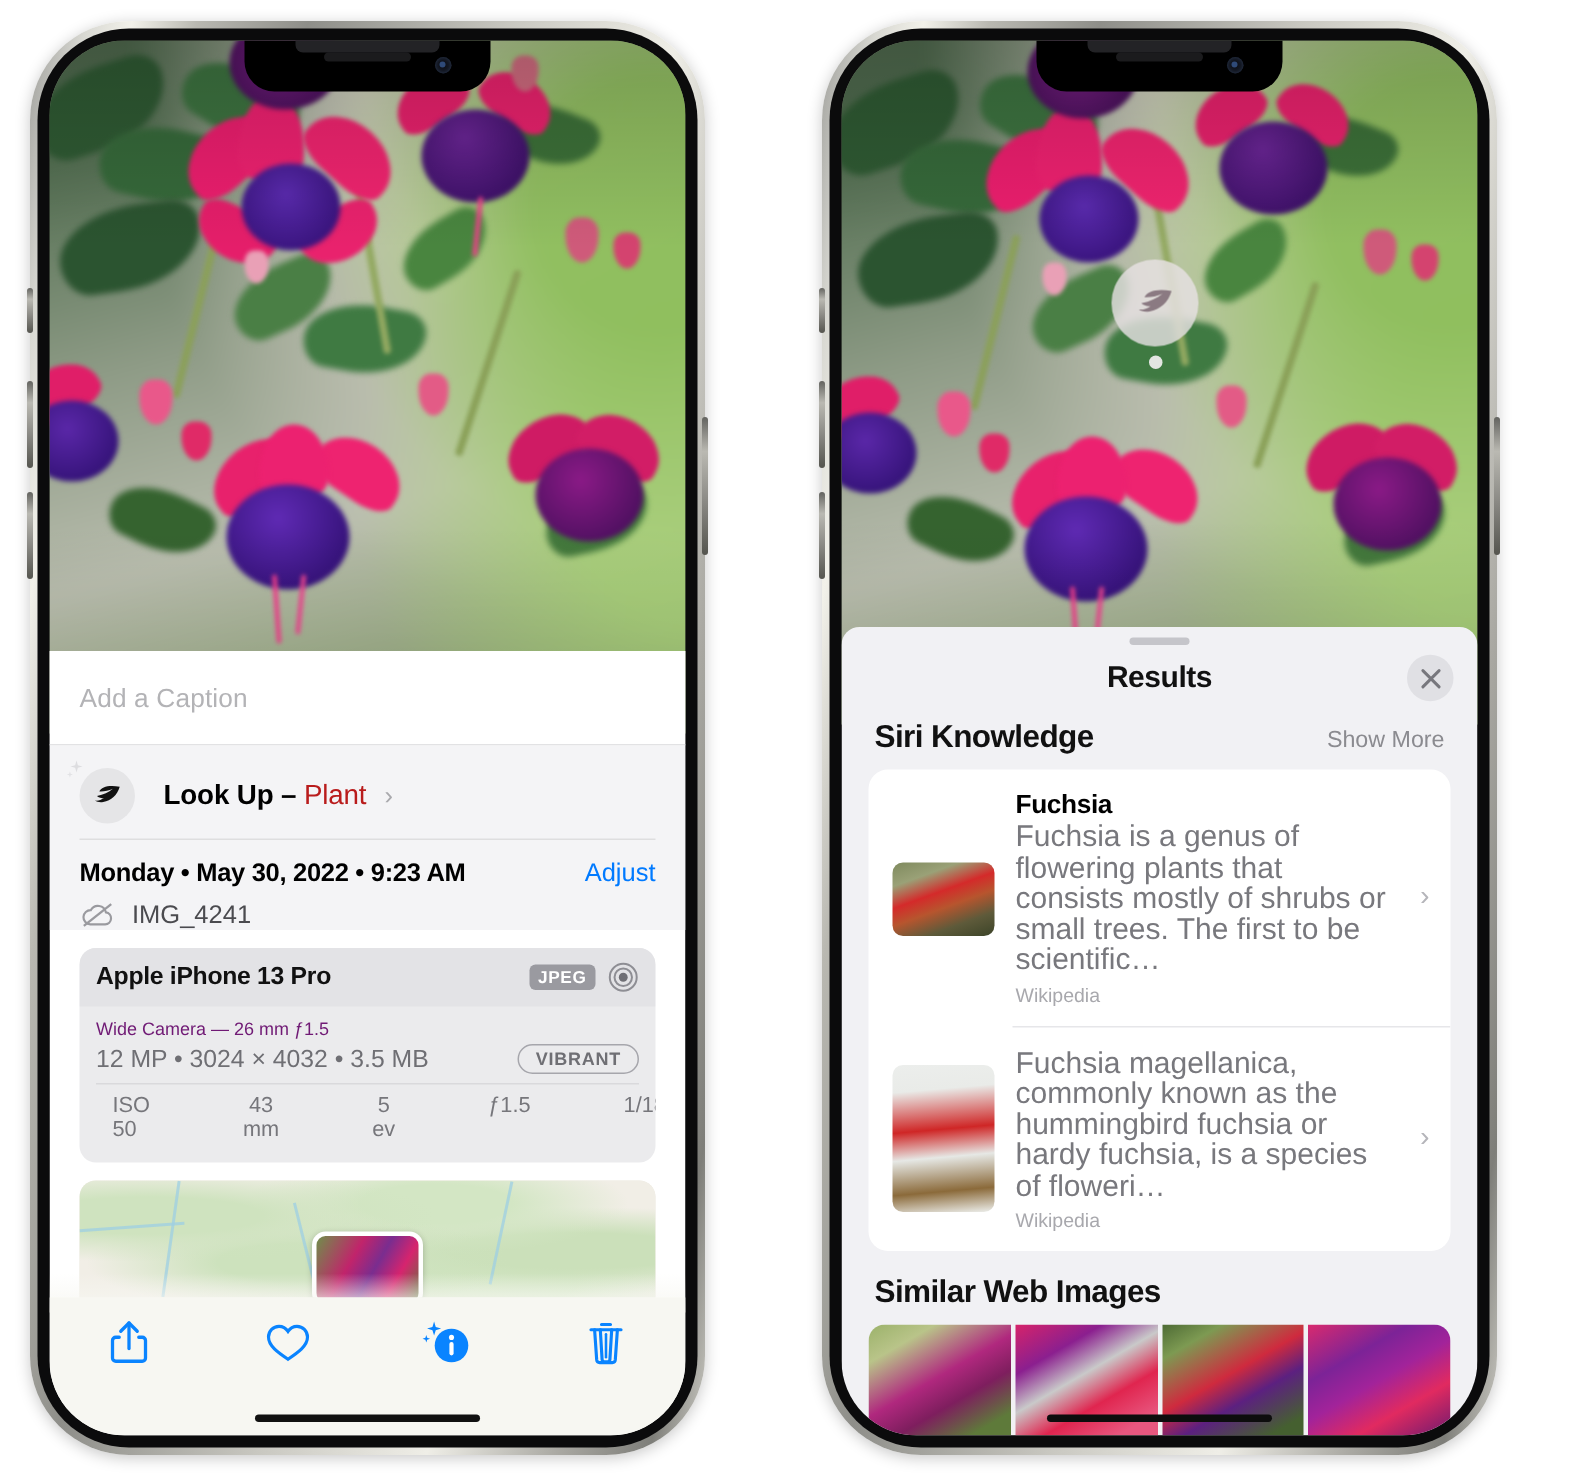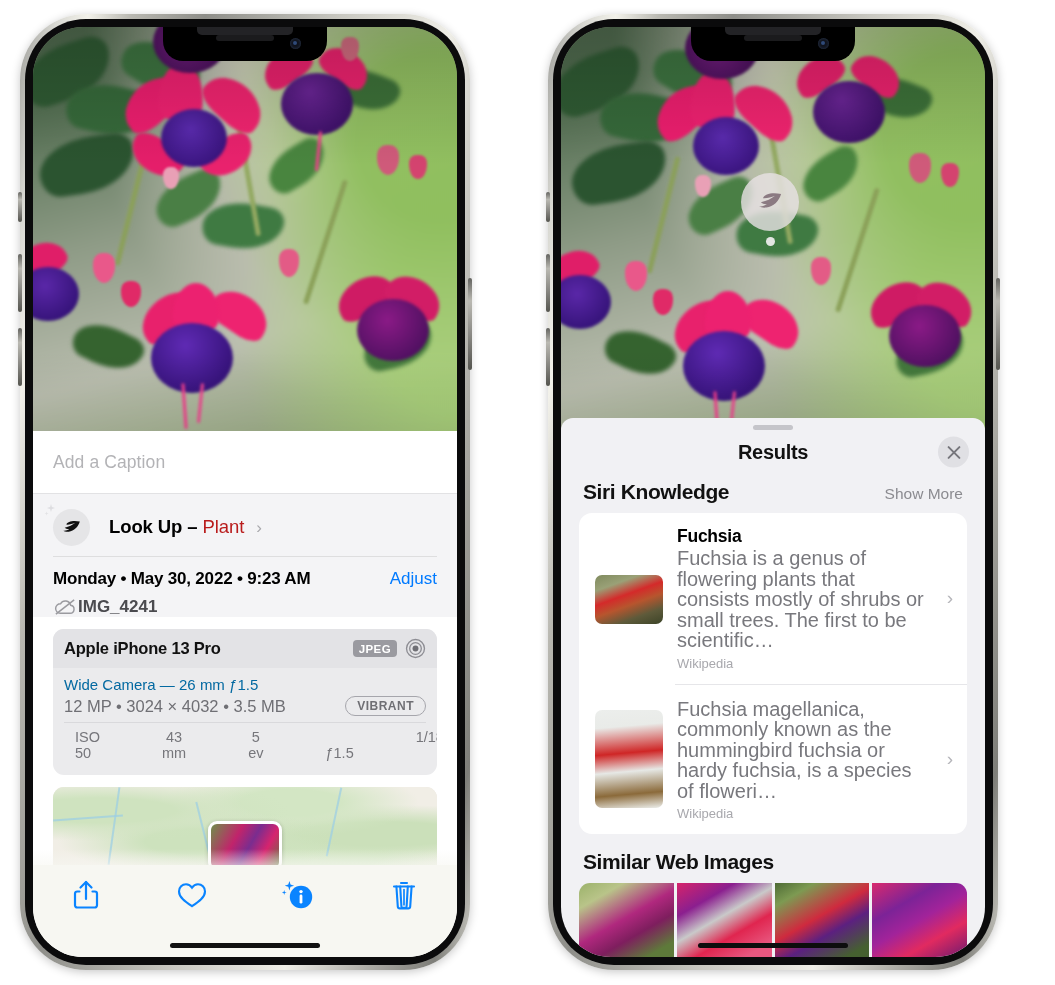--- a/index.html
+++ b/index.html
@@ -62,35 +62,35 @@
   .sparkle{position:absolute;left:-9px;top:-6px;width:18px;height:18px;}
   .lookup-text{margin-left:19px;font-size:18.5px;color:#000;font-weight:700;letter-spacing:-.1px;}
   .lookup-text .sub{font-weight:400;color:#b91c1c;}
   .chev-sm{margin-left:7px;color:#a9a9ad;font-size:17px;font-weight:400;}
   .lookup-div{height:1px;background:#dededf;margin-top:6px;}
 
   .meta{background:#f4f4f6;padding:12px 20px 0 20px;}
   .meta-line1{display:flex;align-items:baseline;justify-content:space-between;}
   .meta-date{font-size:17px;color:#000;font-weight:700;letter-spacing:-.2px;}
   .meta-adjust{font-size:17px;color:#007aff;}
-  .meta-line2{display:flex;align-items:center;margin-top:8px;font-weight:bold;}
+  .meta-line2{display:flex;align-items:center;gap:10px;margin-top:8px;}
   .meta-file{font-size:17px;color:#4b4b4f;}
 
   .exif{margin:12px 20px 0 20px;border-radius:11px;overflow:hidden;background:#ebebed;}
   .exif-head{display:flex;align-items:center;justify-content:space-between;background:#e3e3e6;padding:9px 11px;}
   .exif-model{font-size:16.5px;font-weight:700;color:#111;letter-spacing:-.2px;}
   .exif-tags{display:flex;align-items:center;gap:8px;}
   .tag-jpeg{background:#9a9aa0;color:#fff;font-size:11.5px;font-weight:700;letter-spacing:.4px;border-radius:4px;padding:2.5px 6px;}
   .exif-body{padding:8px 11px 6px 11px;}
-  .exif-r1{font-size:15px;color:#0369a1;}
+  .exif-r1{font-size:12px;color:#701a75;}
   .exif-r2{display:flex;align-items:center;justify-content:space-between;margin-top:3px;}
   .exif-r2 span.t{font-size:16.5px;color:#6f6f74;}
   .tag-vibrant{border:1px solid #a6a6ac;border-radius:11px;padding:2px 11px;font-size:12px;color:#6f6f74;letter-spacing:.5px;font-weight:600;}
   .exif-div{height:1px;background:#d9d9dc;margin:6px 0 0 0;}
-  .exif-stats{display:flex;align-items:flex-end;padding:6px 2px 8px 2px;gap:31px;}
+  .exif-stats{display:flex;align-items:flex-start;padding:6px 2px 8px 2px;gap:31px;}
   .exif-stats .cell{flex:1;text-align:center;font-size:14.5px;color:#76767b;}
   .exif-stats .cell:first-child{text-align:left;padding-left:9px;}
   .exif-stats .cell:last-child{text-align:right;padding-right:9px;}
   .exif-stats .sep{width:1px;height:14px;background:#cdcdd1;}
 
   .mapwrap{margin:12px 20px 0 20px;height:78px;border-radius:11px 11px 0 0;overflow:hidden;position:relative;background:#eae7de;}
   .mapwrap .m{position:absolute;inset:0;
     background:
       radial-gradient(ellipse at 12% 30%,#cfe3bf 0 16%,rgba(0,0,0,0) 40%),
       radial-gradient(ellipse at 38% 70%,#cde2bd 0 16%,rgba(0,0,0,0) 42%),

